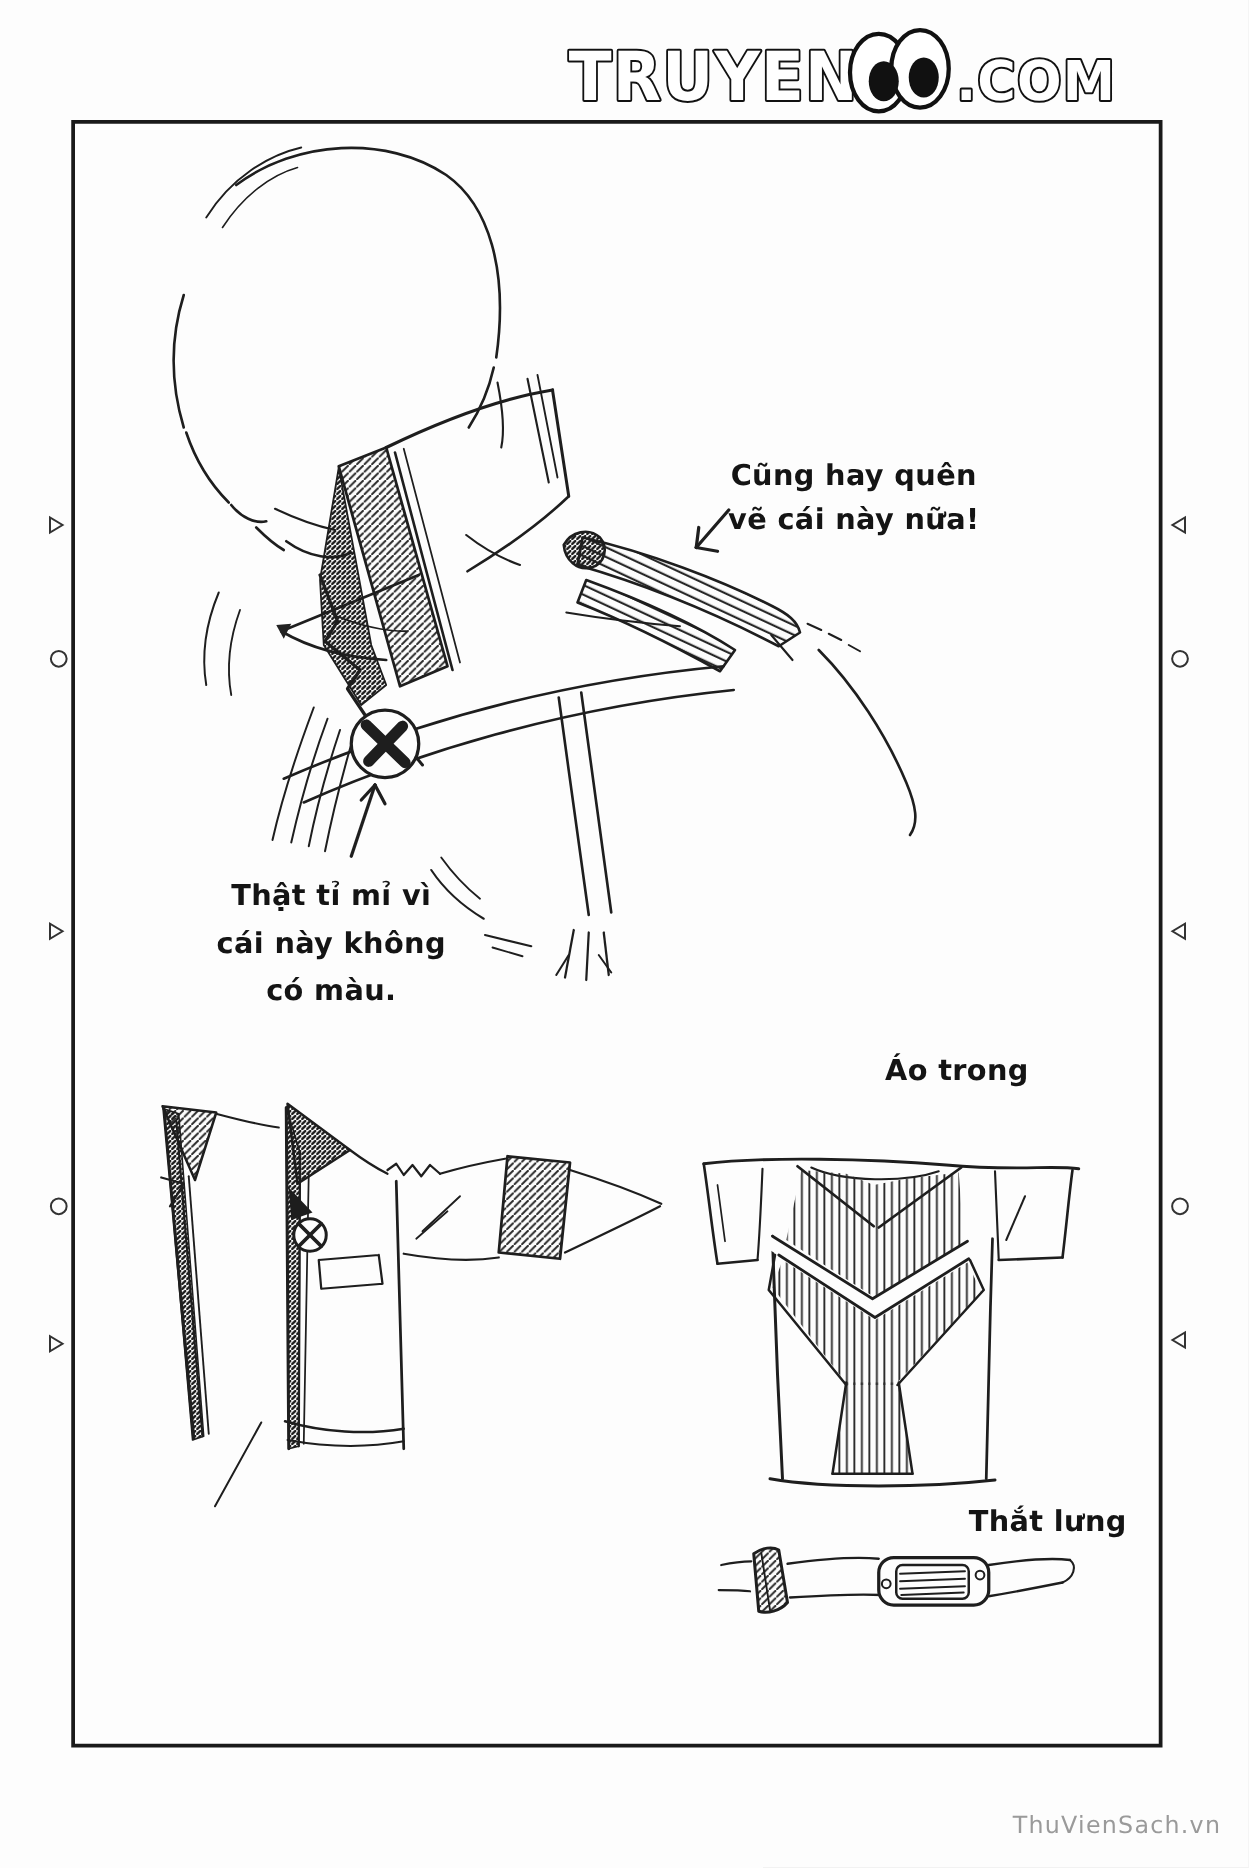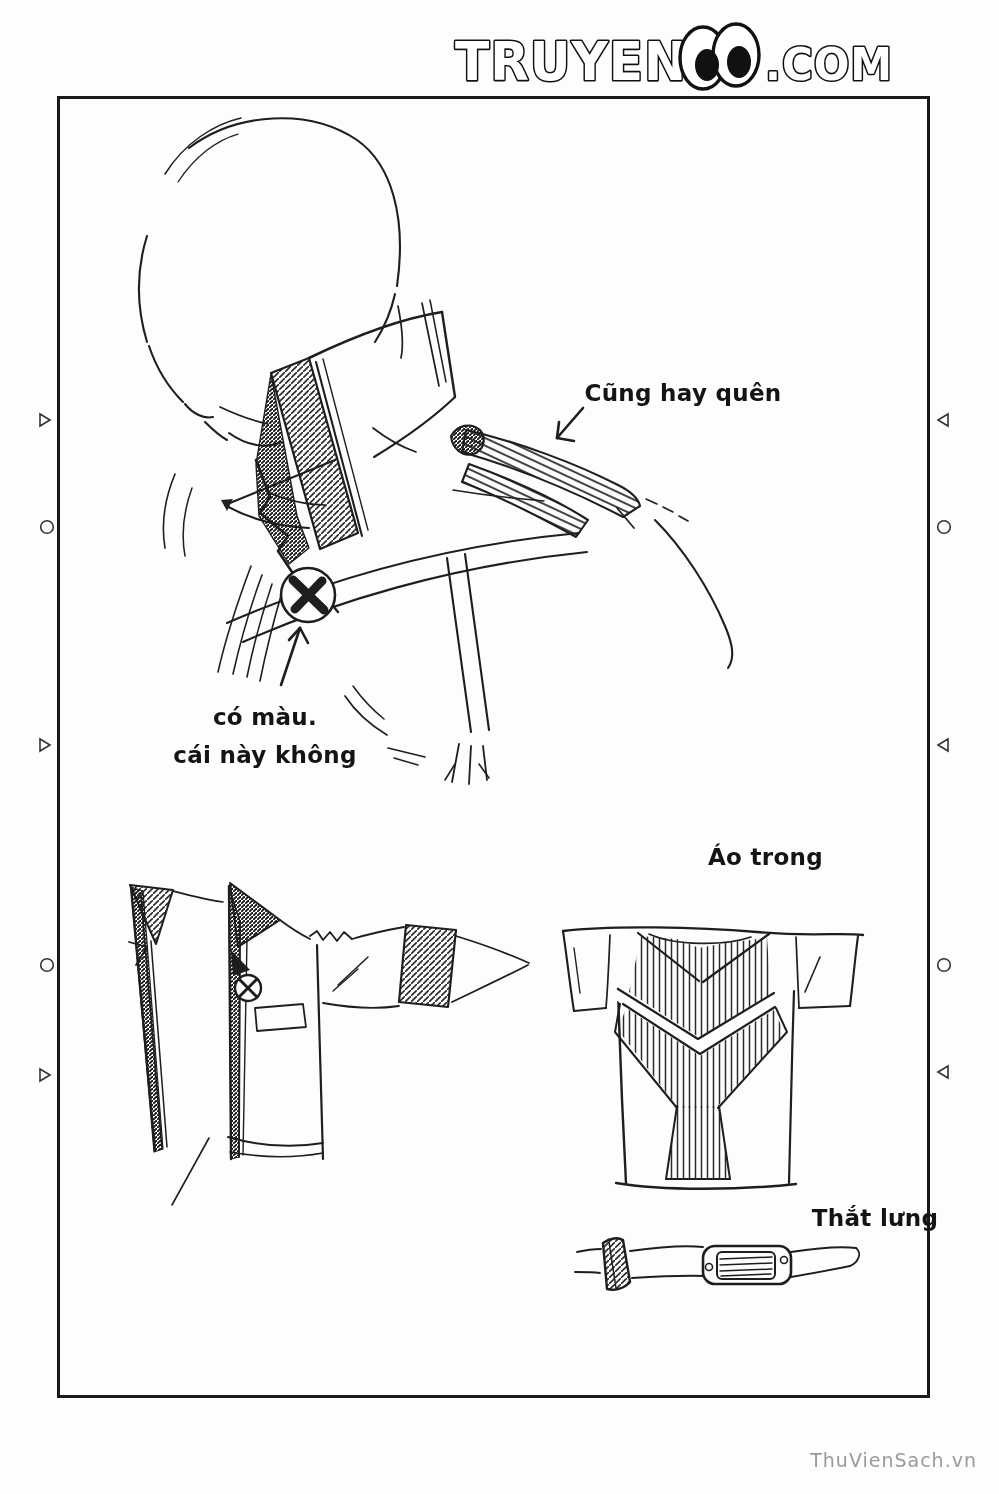--- a/index.html
+++ b/index.html
@@ -17,25 +17,25 @@
     font-family:"DejaVu Sans","Liberation Sans",sans-serif;font-weight:bold;
     fill:#ffffff;stroke:#111111;stroke-width:3.2px;paint-order:stroke fill;
     stroke-linejoin:round;letter-spacing:1px;
   }
   .art{position:absolute;left:57px;top:96px;width:873px;height:1302px;}
   .note{
     position:absolute;color:#141414;font-weight:bold;text-align:center;
     font-size:23px;letter-spacing:0.3px;white-space:nowrap;
   }
   .note div{white-space:nowrap;}
-  .collar-note{left:558px;top:364px;width:250px;line-height:35px;margin-top:12px;}
+  .collar-note{left:558px;top:364px;width:250px;line-height:35px;}
   .screw-note{left:140px;top:698px;width:250px;line-height:38px;}
   .shirt-label{left:708px;top:844px;width:200px;text-align:left;}
   .jacket-note{left:160px;top:1217px;width:280px;line-height:40px;}
-  .belt-label{left:775px;top:1205px;width:200px;text-align:center;}
+  .belt-label{left:775px;top:1205px;width:200px;text-align:left;}
   .watermark{
     position:absolute;right:22px;top:1449px;font-size:19px;font-weight:400;
     color:#9a9a9a;letter-spacing:1px;
   }
   .cropmark{position:absolute;}
 </style>
 </head>
 <body>
 
 <div class="page">
@@ -267,25 +267,27 @@
         <circle cx="727" cy="1164" r="3.5" stroke-width="1.6"></circle>
         <path d="M734 1156 C760 1152 783 1150 799 1152" stroke-width="1.9"></path>
         <path d="M734 1181 C758 1177 778 1173 793 1170" stroke-width="1.9"></path>
         <path d="M799 1152 C805 1157 802 1166 793 1170" stroke-width="1.7"></path>
       </g>
     </g>
   </svg>
 
   <div class="note collar-note">
     <div>Cũng hay quên</div>
+    <div>vẽ cái này nữa!</div>
   </div>
 
   <div class="note screw-note">
+    <div>Thật tỉ mỉ vì</div>
+    <div>cái này không</div>
     <div>có màu.</div>
-    <div>cái này không</div>
   </div>
 
   <div class="note shirt-label">Áo trong</div>
 
 
   <div class="note belt-label">Thắt lưng</div>
 
   <div class="watermark">ThuVienSach.vn</div>
 
 </div>

